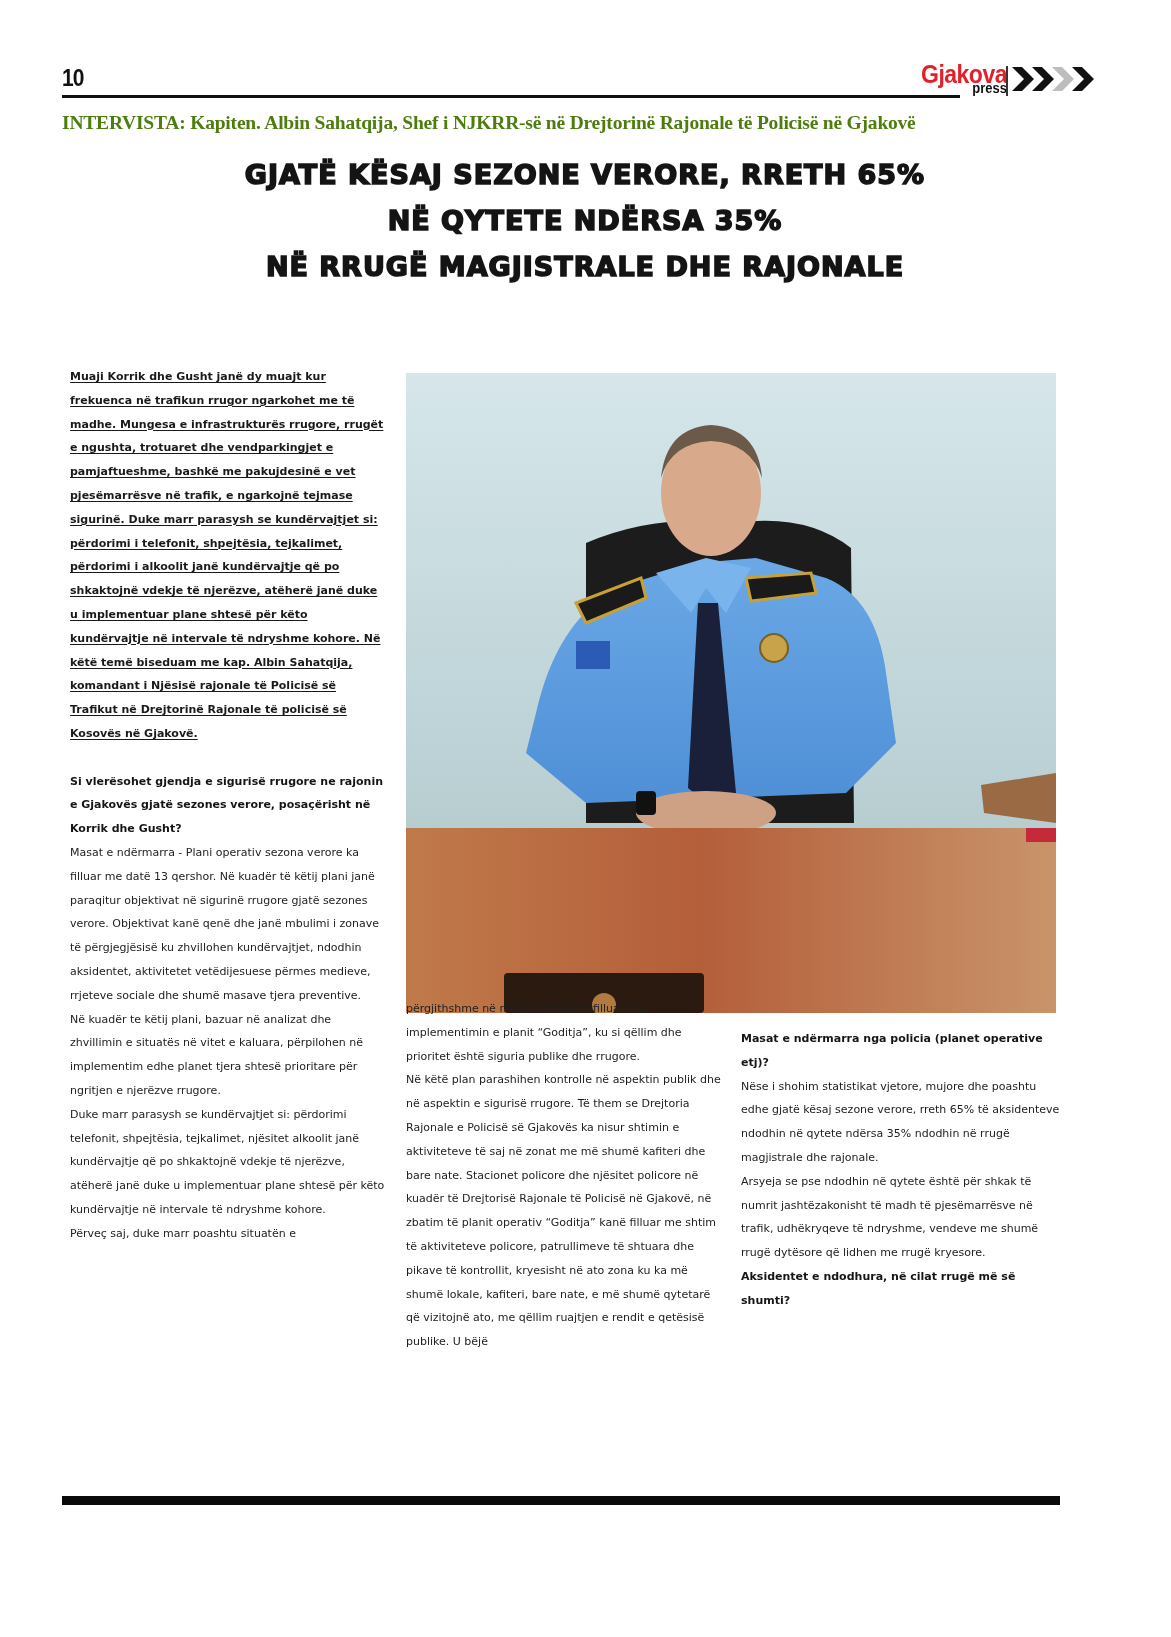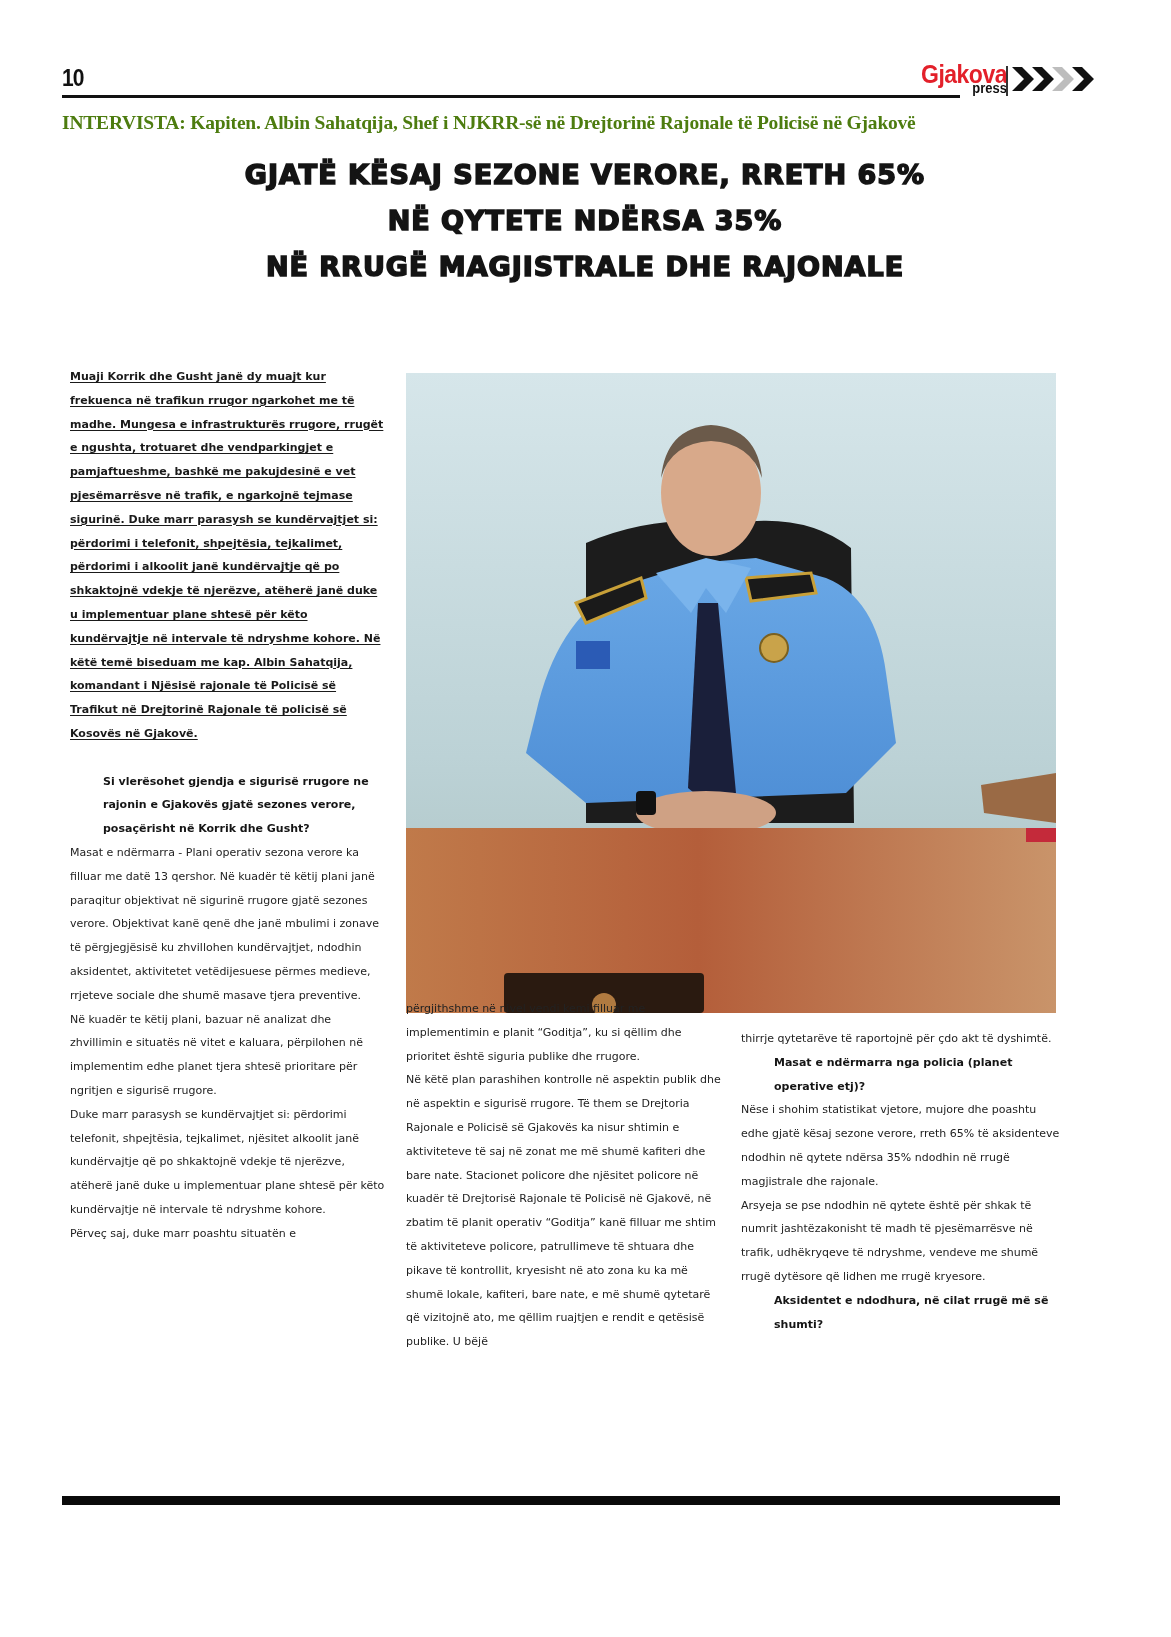--- a/index.html
+++ b/index.html
@@ -15,21 +15,21 @@
   .logo-divider { position: absolute; left: 95px; top: 6px; width: 2px; height: 30px; background: #333; }
   .logo-arrows { position: absolute; left: 101px; top: 5px; width: 90px; height: 28px; }
 
   .subtitle { left: 62px; top: 112px; width: 1000px; font-family: Liberation Serif, serif; font-weight: 700; font-size: 19.5px; color: #4d7c0f; white-space: nowrap; letter-spacing: -0.2px; }
 
   .headline { left: 40px; top: 152px; width: 1090px; text-align: center; font-family: "DejaVu Sans", sans-serif; font-weight: 900; font-size: 27px; line-height: 46px; color: #141414; letter-spacing: 1px; -webkit-text-stroke: 1.6px #141414; }
   .headline div { white-space: nowrap; }
 
   .col { font-family: "DejaVu Sans", sans-serif; font-size: 11px; line-height: 23.8px; color: #222; }
   .col p { margin: 0; }
-  .col .q { font-weight: 700; color: #151515; margin-left: 33px; }
+  .col .q { font-weight: 700; color: #151515; }
   .intro { font-weight: 700; text-decoration: underline; text-decoration-thickness: 1px; text-underline-offset: 2px; color: #1a1a1a; }
   .col-left { left: 70px; top: 365px; width: 315px; }
   .col-mid { left: 406px; top: 997px; width: 315px; }
   .col-right { left: 741px; top: 1027px; width: 320px; }
   .spacer { height: 23.8px; }
 
   .photo { left: 406px; top: 373px; width: 650px; height: 640px; overflow: hidden; background: linear-gradient(180deg, #cfe0e6 0%, #b8d0d6 60%, #a9c3c6 100%); }
 
   .footer-rule { left: 62px; top: 1496px; width: 998px; height: 9px; background: #0a0a0a; }
 </style>
@@ -57,21 +57,21 @@
   <div>GJATË KËSAJ SEZONE VERORE, RRETH 65%</div>
   <div>NË QYTETE NDËRSA 35%</div>
   <div>NË RRUGË MAGJISTRALE DHE RAJONALE</div>
 </div>
 
 <div class="abs col col-left">
   <p class="intro">Muaji Korrik dhe Gusht janë dy muajt kur frekuenca në trafikun rrugor ngarkohet me të madhe. Mungesa e infrastrukturës rrugore, rrugët e ngushta, trotuaret dhe vendparkingjet e pamjaftueshme, bashkë me pakujdesinë e vet pjesëmarrësve në trafik, e ngarkojnë tejmase sigurinë. Duke marr parasysh se kundërvajtjet si: përdorimi i telefonit, shpejtësia, tejkalimet, përdorimi i alkoolit janë kundërvajtje që po shkaktojnë vdekje të njerëzve, atëherë janë duke u implementuar plane shtesë për këto kundërvajtje në intervale të ndryshme kohore. Në këtë temë biseduam me kap. Albin Sahatqija, komandant i Njësisë rajonale të Policisë së Trafikut në Drejtorinë Rajonale të policisë së Kosovës në Gjakovë.</p>
   <div class="spacer"></div>
   <p class="q">Si vlerësohet gjendja e sigurisë rrugore ne rajonin e Gjakovës gjatë sezones verore, posaçërisht në Korrik dhe Gusht?</p>
   <p>Masat e ndërmarra - Plani operativ sezona verore ka filluar me datë 13 qershor. Në kuadër të këtij plani janë paraqitur objektivat në sigurinë rrugore gjatë sezones verore. Objektivat kanë qenë dhe janë mbulimi i zonave të përgjegjësisë ku zhvillohen kundërvajtjet, ndodhin aksidentet, aktivitetet vetëdijesuese përmes medieve, rrjeteve sociale dhe shumë masave tjera preventive.</p>
-  <p>Në kuadër te këtij plani, bazuar në analizat dhe zhvillimin e situatës në vitet e kaluara, përpilohen në implementim edhe planet tjera shtesë prioritare për ngritjen e sigurisë rrugore.</p>
+  <p>Në kuadër te këtij plani, bazuar në analizat dhe zhvillimin e situatës në vitet e kaluara, përpilohen në implementim edhe planet tjera shtesë prioritare për ngritjen e njerëzve rrugore.</p>
   <p>Duke marr parasysh se kundërvajtjet si: përdorimi telefonit, shpejtësia, tejkalimet, njësitet alkoolit janë kundërvajtje që po shkaktojnë vdekje të njerëzve, atëherë janë duke u implementuar plane shtesë për këto kundërvajtje në intervale të ndryshme kohore.</p>
   <p>Përveç saj, duke marr poashtu situatën e</p>
 </div>
 
 <div class="abs photo">
   <svg width="650" height="640" viewBox="0 0 650 640">
     <defs>
       <linearGradient id="wall" x1="0" y1="0" x2="0" y2="1">
         <stop offset="0" stop-color="#d6e6ea"></stop>
         <stop offset="0.6" stop-color="#bcd2d6"></stop>
@@ -120,20 +120,19 @@
     <rect x="620" y="455" width="30" height="14" fill="#c42a3a"></rect>
   </svg>
 </div>
 
 <div class="abs col col-mid">
   <p>përgjithshme në nivel vendi kemi filluar me implementimin e planit “Goditja”, ku si qëllim dhe prioritet është siguria publike dhe rrugore.</p>
   <p>Në këtë plan parashihen kontrolle në aspektin publik dhe në aspektin e sigurisë rrugore. Të them se Drejtoria Rajonale e Policisë së Gjakovës ka nisur shtimin e aktiviteteve të saj në zonat me më shumë kafiteri dhe bare nate. Stacionet policore dhe njësitet policore në kuadër të Drejtorisë Rajonale të Policisë në Gjakovë, në zbatim të planit operativ “Goditja” kanë filluar me shtim të aktiviteteve policore, patrullimeve të shtuara dhe pikave të kontrollit, kryesisht në ato zona ku ka më shumë lokale, kafiteri, bare nate, e më shumë qytetarë që vizitojnë ato, me qëllim ruajtjen e rendit e qetësisë publike. U bëjë</p>
 </div>
 
 <div class="abs col col-right">
-  <p>thirrje qytetarëve të raportojnë për çdo akt të dyshimtë.</p>
   <p class="q">Masat e ndërmarra nga policia (planet operative etj)?</p>
   <p>Nëse i shohim statistikat vjetore, mujore dhe poashtu edhe gjatë kësaj sezone verore, rreth 65% të aksidenteve ndodhin në qytete ndërsa 35% ndodhin në rrugë magjistrale dhe rajonale.</p>
   <p>Arsyeja se pse ndodhin në qytete është për shkak të numrit jashtëzakonisht të madh të pjesëmarrësve në trafik, udhëkryqeve të ndryshme, vendeve me shumë rrugë dytësore që lidhen me rrugë kryesore.</p>
   <p class="q">Aksidentet e ndodhura, në cilat rrugë më së shumti?</p>
 </div>
 
 <div class="abs footer-rule"></div>
 
 </body></html>

